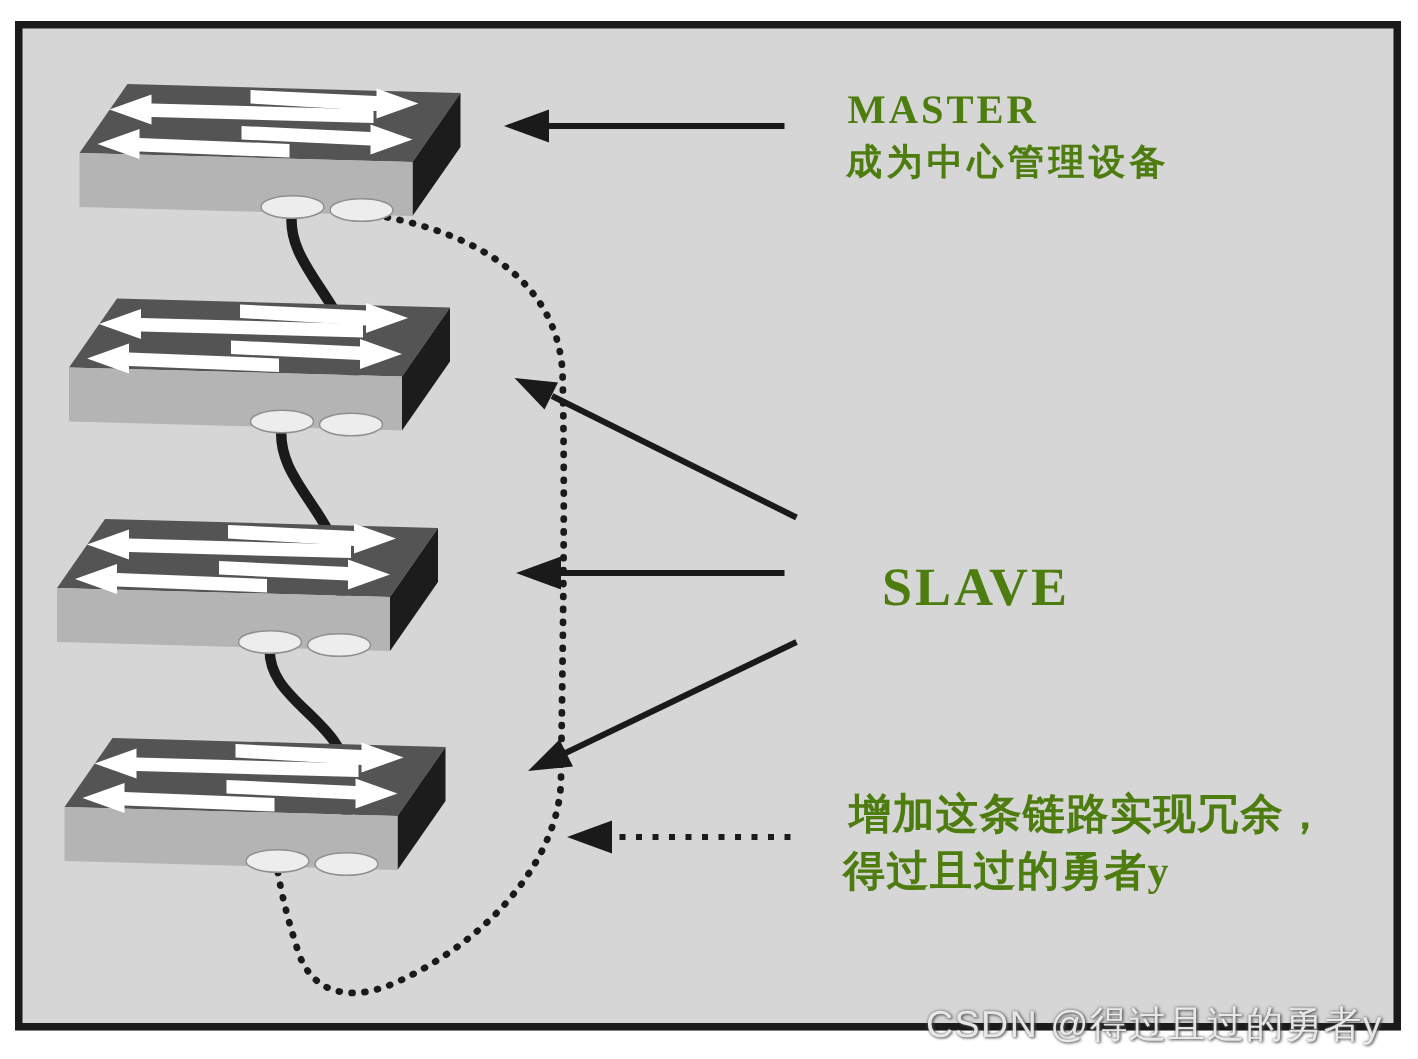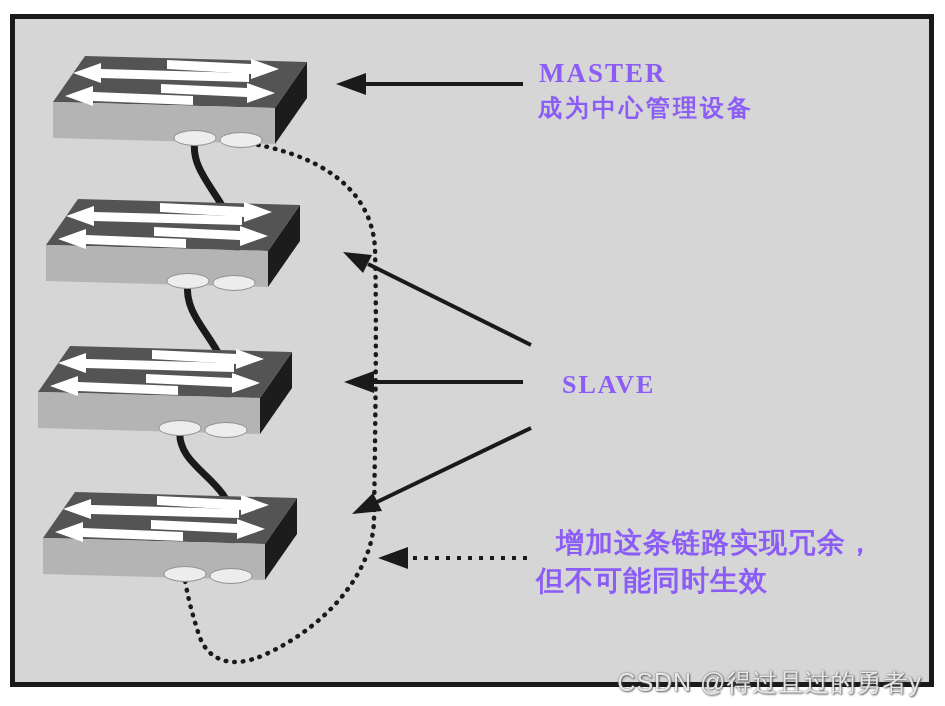--- a/index.html
+++ b/index.html
@@ -26,26 +26,26 @@
   .front-face{fill:var(--switch-front);}
   .side-face{fill:var(--switch-side);}
   .port{fill:var(--port);stroke:#8f8f8f;stroke-width:1;}
   .face-arrow{fill:#ffffff;}
   .cable{fill:none;stroke:var(--line);stroke-width:7;stroke-linecap:round;}
   .dotted-link{fill:none;stroke:var(--line);stroke-width:4.5;stroke-linecap:round;stroke-dasharray:0.6 8;}
   .ptr-line{fill:none;stroke:var(--line);stroke-width:4;}
   .ptr-line.dashed{stroke-dasharray:4 7;}
   .ptr-head{fill:var(--line);}
   .label{
-    position:absolute;color:#8b5cf6;font-weight:bold;white-space:nowrap;
+    position:absolute;color:#4d7c0f;font-weight:bold;white-space:nowrap;margin-left:26px;
   }
   .lbl-master-title{left:539px;top:58px;font-size:27px;letter-spacing:2px;}
   .lbl-master-sub{left:538px;top:92px;font-size:24px;letter-spacing:3px;}
-  .lbl-slave{left:562px;top:370px;font-size:26px;letter-spacing:2px;}
-  .lbl-red1{left:556px;top:524px;font-size:28px;letter-spacing:1px;}
+  .lbl-slave{left:562px;top:370px;font-size:36px;letter-spacing:2px;}
+  .lbl-red1{left:540px;top:524px;font-size:28px;letter-spacing:1px;}
   .lbl-red2{left:536px;top:562px;font-size:28px;letter-spacing:1px;}
   .watermark{
     position:absolute;right:23px;top:666px;
     font-family:"Liberation Sans","DejaVu Sans",sans-serif;
     font-size:25px;color:rgba(242,242,242,0.92);
     text-shadow:0 0 2px rgba(90,90,90,0.9),1px 1px 2px rgba(70,70,70,0.8);
     letter-spacing:1px;z-index:5;white-space:nowrap;
   }
 </style>
 </head>
@@ -102,16 +102,16 @@
     <g>
       <line class="ptr-line dashed" x1="527" y1="558" x2="406" y2="558"></line>
       <polygon class="ptr-head" points="378,558 408,547 408,569"></polygon>
     </g>
   </svg>
 
   <div class="label lbl-master-title">MASTER</div>
   <div class="label lbl-master-sub">成为中心管理设备</div>
   <div class="label lbl-slave">SLAVE</div>
   <div class="label lbl-red1">增加这条链路实现冗余，</div>
-  <div class="label lbl-red2">但不可能同时生效</div>
+  <div class="label lbl-red2">得过且过的勇者y</div>
 
   <div class="watermark">CSDN @得过且过的勇者y</div>
 </div>
 
 </body></html>

